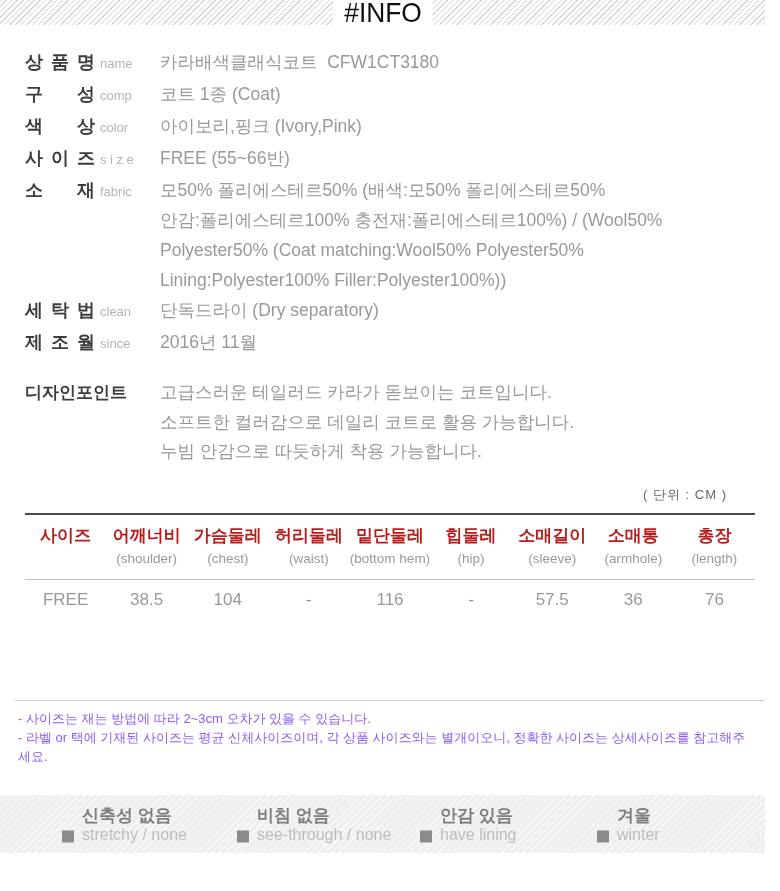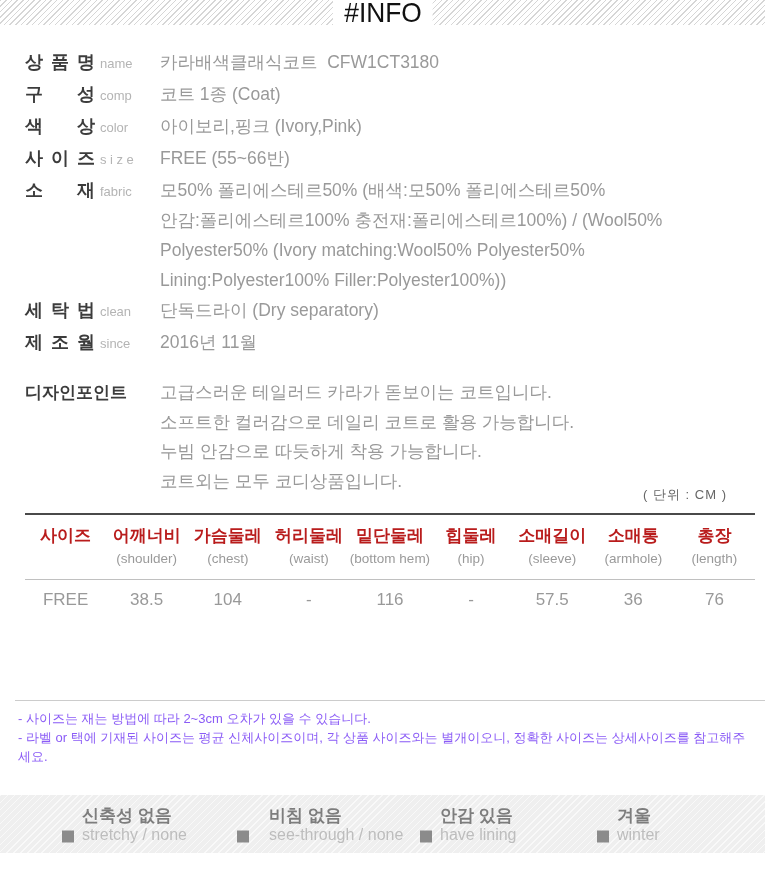--- a/index.html
+++ b/index.html
@@ -49,21 +49,21 @@
   .divider { position:absolute; top:700px; left:15px; width:750px; border-top:1px solid #ccc; }
   .notes { position:absolute; top:709px; left:18px; right:12px; color:#8b5cf6; font-size:13px; line-height:19px; }
 
   
   .attr-bar {
     position:absolute; top:795px; left:0; width:780px; height:58px;
     background:#efefef;
     background-image:repeating-linear-gradient(135deg, rgba(255,255,255,.65) 0 1px, transparent 1px 5px);
   }
   .attr-item { position:absolute; top:50%; transform:translateY(-50%); display:flex; align-items:flex-end; }
-  .attr-item:nth-child(1){ left:62px; } .attr-item:nth-child(2){ left:237px;gap:12px; }
+  .attr-item:nth-child(1){ left:62px; } .attr-item:nth-child(2){ left:237px; }
   .attr-item:nth-child(3){ left:420px; } .attr-item:nth-child(4){ left:597px; }
   .attr-square { width:12px; height:12px; background:#8b8b8b; margin:4px 8px 0 0; flex:none; }
   .attr-kr { font-size:17px; color:#7d7d7d; font-weight:700; line-height:20px; white-space:nowrap; }
   .attr-en { font-size:16px; color:#bdbdbd; line-height:17px; text-align:center; white-space:nowrap; }
 </style>
 </head>
 <body>
 
 <div class="page">
 
@@ -114,21 +114,21 @@
         <div class="val"><div>FREE (55~66반)</div></div>
       </div>
       <div class="info-row">
         <div class="lbl">
           <span class="lbl-kr">
             <span>소</span>
             <span>재</span>
           </span>
           <span class="lbl-en">fabric</span>
         </div>
-        <div class="val"><div>모50% 폴리에스테르50% (배색:모50% 폴리에스테르50%</div><div>안감:폴리에스테르100% 충전재:폴리에스테르100%) / (Wool50%</div><div>Polyester50% (Ivory matching:Wool50% Polyester50%</div><div>Lining:Polyester100% Filler:Polyester100%))</div></div>
+        <div class="val"><div>모50% 폴리에스테르50% (배색:모50% 폴리에스테르50%</div><div>안감:폴리에스테르100% 충전재:폴리에스테르100%) / (Wool50%</div><div>Polyester50% (Coat matching:Wool50% Polyester50%</div><div>Lining:Polyester100% Filler:Polyester100%))</div></div>
       </div>
       <div class="info-row">
         <div class="lbl">
           <span class="lbl-kr">
             <span>세</span>
             <span>탁</span>
             <span>법</span>
           </span>
           <span class="lbl-en">clean</span>
         </div>
@@ -146,21 +146,20 @@
         <div class="val"><div>2016년 11월</div></div>
       </div>
     </div>
 
   <div class="design">
     <div class="design-lbl">디자인포인트</div>
     <div class="design-lines" id="design-lines">
         <div>고급스러운 테일러드 카라가 돋보이는 코트입니다.</div>
         <div>소프트한 컬러감으로 데일리 코트로 활용 가능합니다.</div>
         <div>누빔 안감으로 따듯하게 착용 가능합니다.</div>
-        <div>코트외는 모두 코디상품입니다.</div>
       </div>
   </div>
 
   <div class="unit-note">( 단위 : CM )</div>
 
   <table class="size-table">
     <thead>
       <tr id="size-table-head-row">
           <th>
             <span class="th-kr">사이즈</span>

